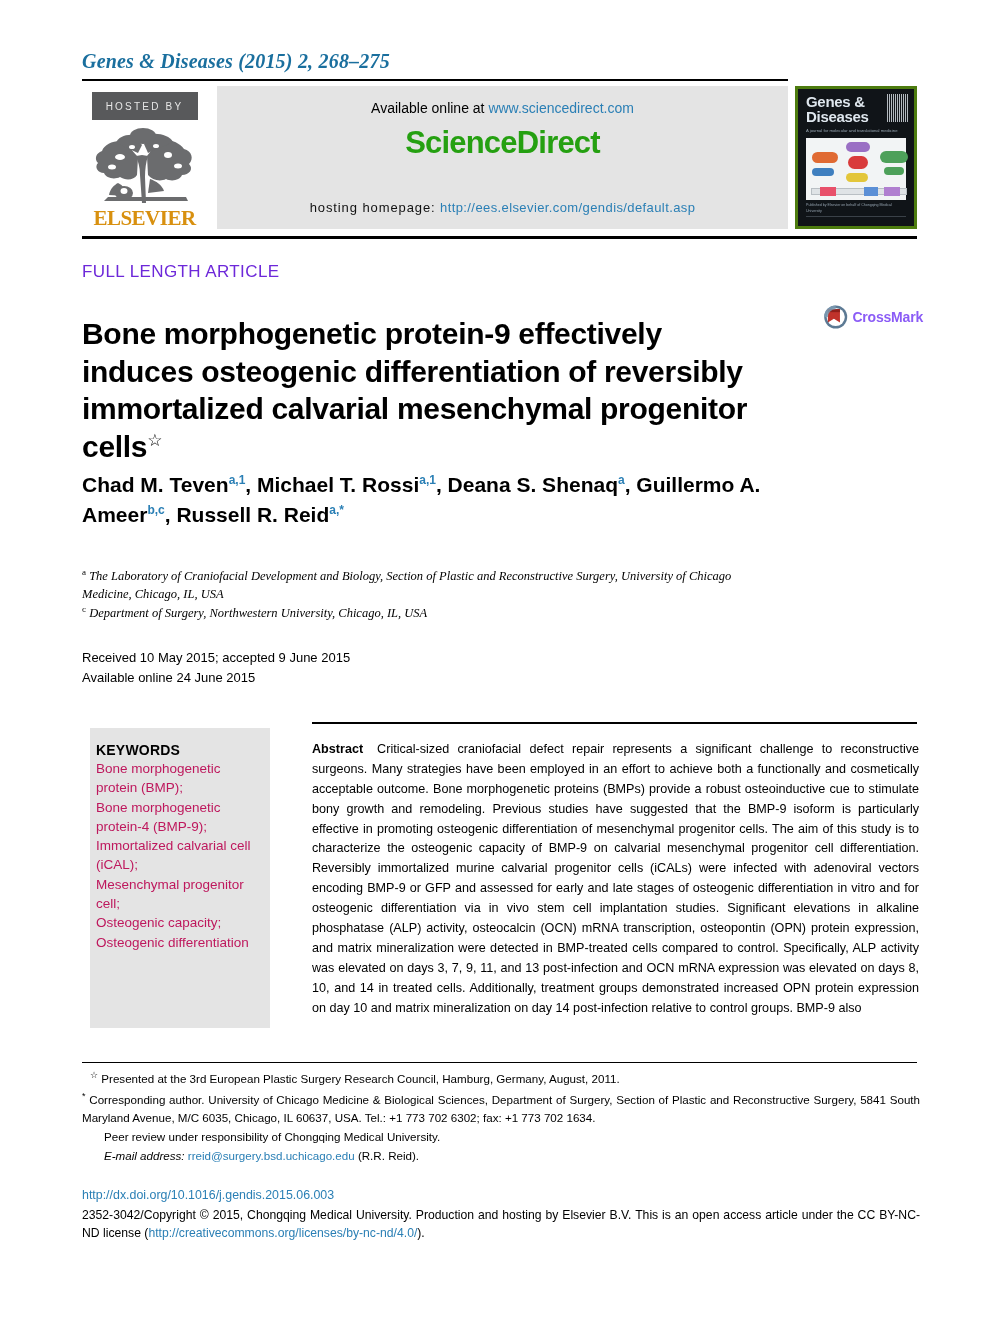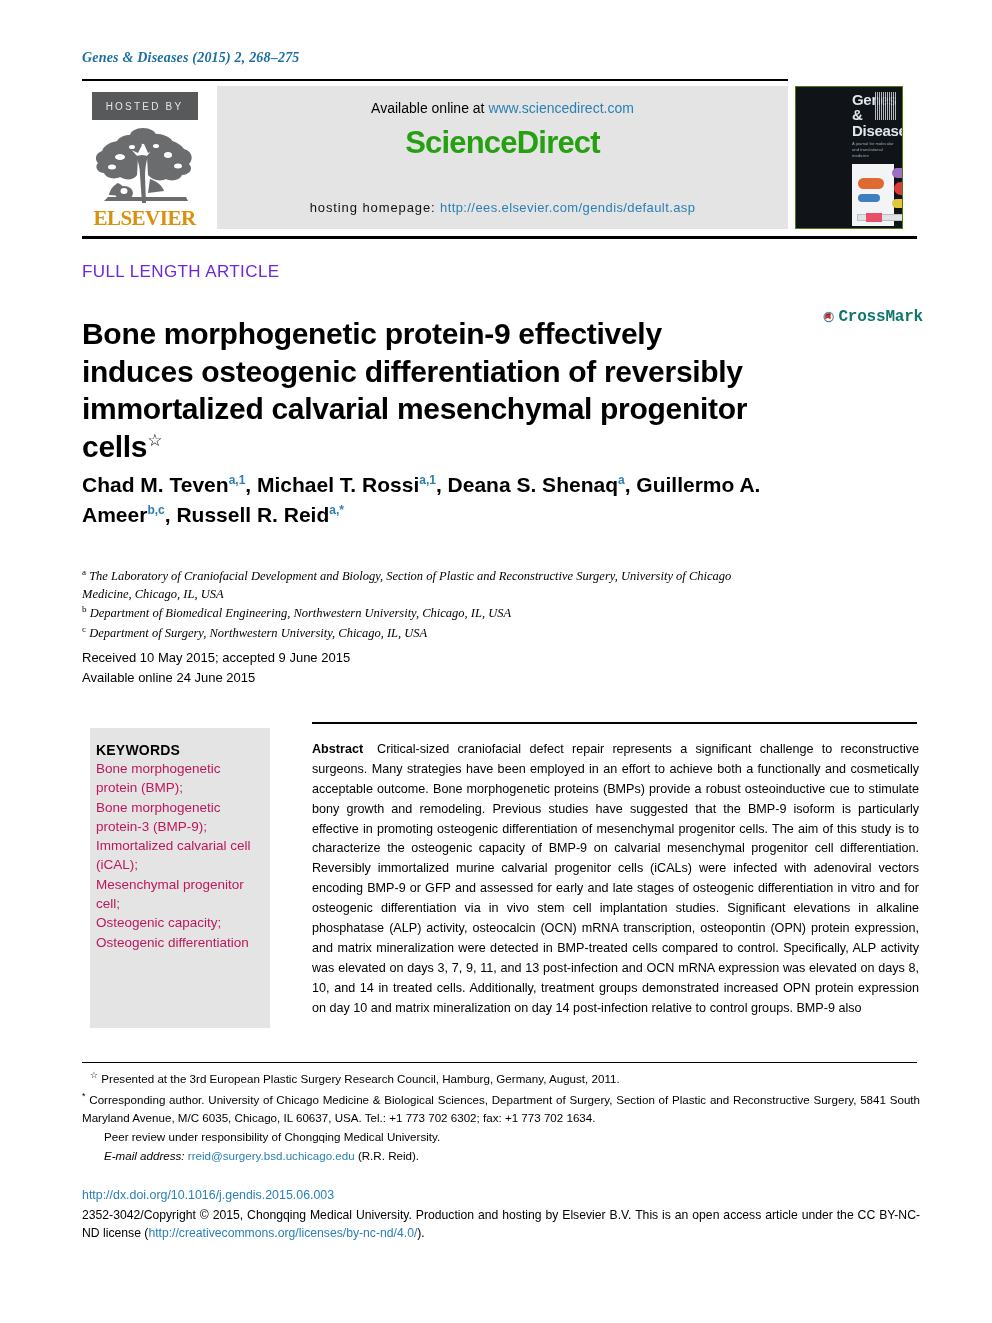--- a/index.html
+++ b/index.html
@@ -15,21 +15,21 @@
   }
   .page { position: relative; width: 992px; height: 1323px; }
 
   
   .running-head {
     position: absolute;
     left: 82px; top: 50px;
     font-family: "Liberation Serif", serif;
     font-style: italic;
     font-weight: bold;
-    font-size: 14px;
+    font-size: 20px;
     color: #1a6f9e;
     letter-spacing: .2px;
   }
 
   .rule-thin {
     position: absolute;
     left: 82px; top: 79px;
     width: 706px; height: 2px;
     background: #000;
   }
@@ -105,26 +105,25 @@
     font-size: 13px;
     letter-spacing: .9px;
     color: #111;
   }
   .journal-home a { color: #2a7fb5; text-decoration: none; letter-spacing: .4px; }
 
   
   .cover-thumb {
     position: absolute;
     left: 795px; top: 86px;
-    width: 108px; height: 143px;
+    width: 122px; height: 143px;
     background: #101418;
-    border: 1px solid #4d7c0f;
+    border: 3px solid #4d7c0f;
     overflow: hidden;
     font-family: "Liberation Sans", sans-serif;
-    padding-left: 48px;
   }
   .cover-title {
     color: #dfe7ee;
     font-size: 15px;
     font-weight: bold;
     line-height: 1.02;
     padding: 5px 0 0 8px;
     letter-spacing: -.3px;
   }
   .cover-elsevier-mark {
@@ -174,25 +173,25 @@
   .title .dagger { font-size: 17px; vertical-align: super; font-weight: normal; }
 
   
   .crossmark {
     position: absolute;
     left: 823px; top: 294px;
     width: 100px; height: 46px;
     display: flex; align-items: center;
   }
   .cm-label {
-    font-family: Liberation Mono, monospace;
-    font-weight: bold;
-    font-size: 16px;
+    font-family: Liberation Sans, sans-serif;
+    font-weight: bold;
+    font-size: 14px;
     margin-left: 4px;
-    color: #0f766e;
+    color: #8b5cf6;
     letter-spacing: -.2px;
   }
 
   
   .authors {
     position: absolute;
     left: 82px; top: 470px;
     width: 700px;
     font-size: 21px;
     font-weight: bold;
@@ -387,34 +386,33 @@
     </svg>
     <span class="cm-label">CrossMark</span>
   </div>
 
   <div class="authors">
     <span><span>Chad M. Teven</span><sup>a,1</sup></span><span>, </span><span><span>Michael T. Rossi</span><sup>a,1</sup></span><span>, </span><span><span>Deana S. Shenaq</span><sup>a</sup></span><span>, </span><span><span>Guillermo A. Ameer</span><sup>b,c</sup></span><span>, </span><span><span>Russell R. Reid</span><sup>a,*</sup></span>
   </div>
 
   <div class="affils">
     <div><sup>a</sup> <span>The Laboratory of Craniofacial Development and Biology, Section of Plastic and Reconstructive Surgery, University of Chicago Medicine, Chicago, IL, USA</span></div>
-    <div><sup>b</sup> <span>Department of Biomedical Engineering, Northwestern University, Chicago, IL, USA</span></div>
     <div><sup>c</sup> <span>Department of Surgery, Northwestern University, Chicago, IL, USA</span></div>
   </div>
 
   <div class="dates">
     <div>Received 10 May 2015; accepted 9 June 2015</div>
     <div>Available online 24 June 2015</div>
   </div>
 
   <div class="kw-box">
     <div class="kw-title">KEYWORDS</div>
     <div class="kw-list">
       <div>Bone morphogenetic protein (BMP);</div>
-      <div>Bone morphogenetic protein-3 (BMP-9);</div>
+      <div>Bone morphogenetic protein-4 (BMP-9);</div>
       <div>Immortalized calvarial cell (iCAL);</div>
       <div>Mesenchymal progenitor cell;</div>
       <div>Osteogenic capacity;</div>
       <div>Osteogenic differentiation</div>
     </div>
   </div>
 
   <div class="abs-rule"></div>
   <div class="abstract">
     <span class="abs-head">Abstract</span><span>Critical-sized craniofacial defect repair represents a significant challenge to reconstructive surgeons. Many strategies have been employed in an effort to achieve both a functionally and cosmetically acceptable outcome. Bone morphogenetic proteins (BMPs) provide a robust osteoinductive cue to stimulate bony growth and remodeling. Previous studies have suggested that the BMP-9 isoform is particularly effective in promoting osteogenic differentiation of mesenchymal progenitor cells. The aim of this study is to characterize the osteogenic capacity of BMP-9 on calvarial mesenchymal progenitor cell differentiation. Reversibly immortalized murine calvarial progenitor cells (iCALs) were infected with adenoviral vectors encoding BMP-9 or GFP and assessed for early and late stages of osteogenic differentiation in vitro and for osteogenic differentiation via in vivo stem cell implantation studies. Significant elevations in alkaline phosphatase (ALP) activity, osteocalcin (OCN) mRNA transcription, osteopontin (OPN) protein expression, and matrix mineralization were detected in BMP-treated cells compared to control. Specifically, ALP activity was elevated on days 3, 7, 9, 11, and 13 post-infection and OCN mRNA expression was elevated on days 8, 10, and 14 in treated cells. Additionally, treatment groups demonstrated increased OPN protein expression on day 10 and matrix mineralization on day 14 post-infection relative to control groups. BMP-9 also</span>

